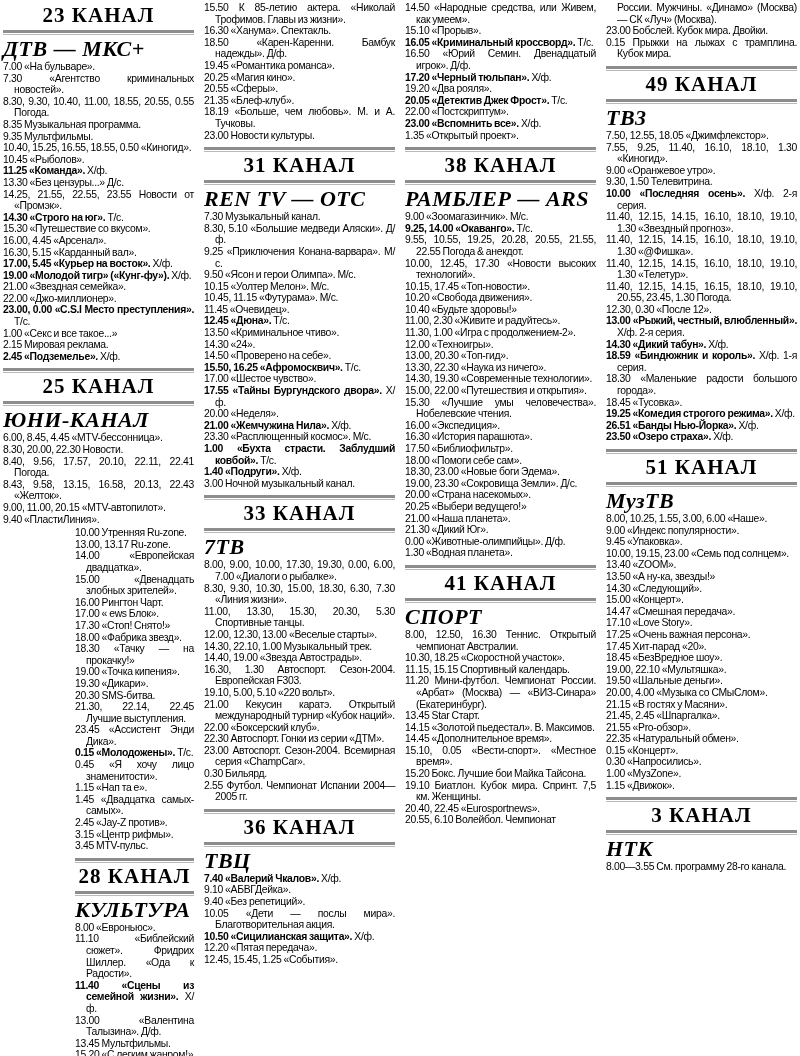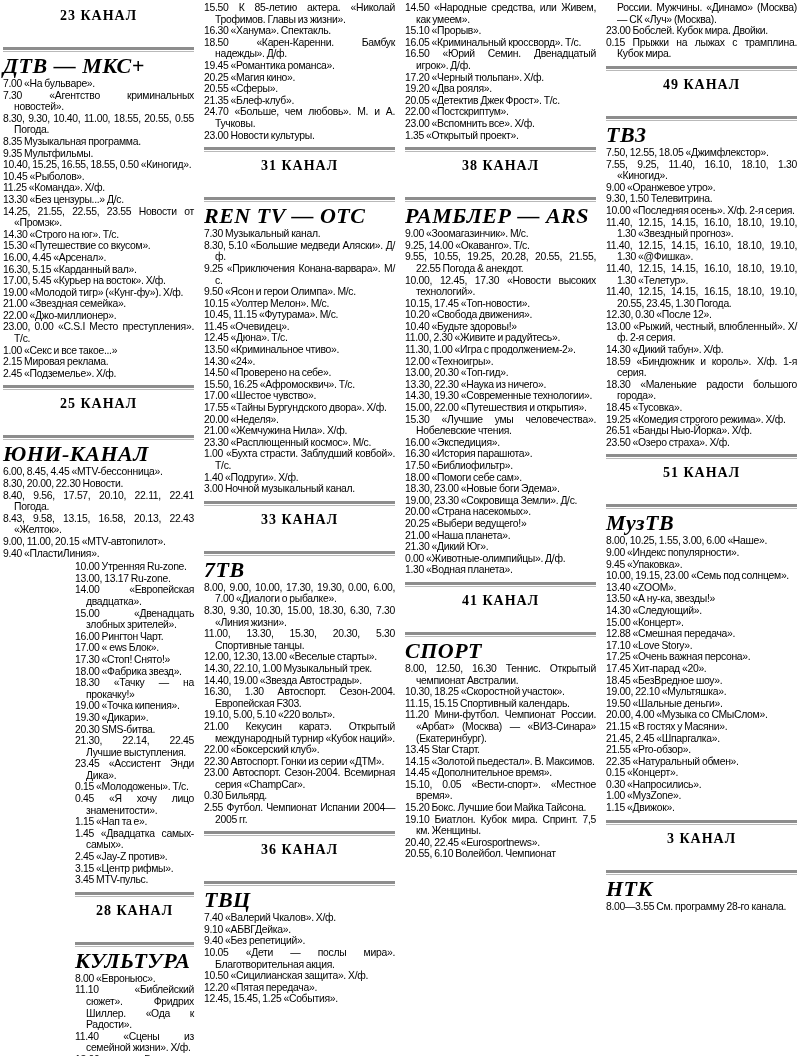--- a/index.html
+++ b/index.html
@@ -3,25 +3,25 @@
 <meta charset="utf-8">
 <style>
   html,body{margin:0;padding:0;background:#ffffff;}
   body{width:800px;height:1056px;overflow:hidden;color:#000;}
   .page{display:flex;gap:10px;padding:2px 3px 0 3px;box-sizing:border-box;width:800px;}
   .col{flex:1 1 0;min-width:0;}
   .hdrwrap{margin:6px 0 4px;}
   .col > .hdrwrap:first-child .rule:first-child{display:none;}
   .col > .hdrwrap:first-child{margin-top:0;}
   .rule{height:5px;border-top:3px solid #8d8d8d;border-bottom:1px solid #b9b9b9;box-sizing:border-box;background:transparent;}
-  .hdr{text-align:center;font-family:"Liberation Serif",serif;font-weight:bold;font-size:14px;line-height:23px;letter-spacing:1px;padding:2px 0 20px 0;}
+  .hdr{text-align:center;font-family:"Liberation Serif",serif;font-weight:bold;font-size:21px;line-height:23px;letter-spacing:1px;padding:2px 0 3px 0;}
   .net{font-family:"Liberation Serif",serif;font-weight:bold;font-style:italic;font-size:22px;line-height:20px;letter-spacing:0.5px;margin:3px 0 2px 0;}
   .entries{margin:0 0 2px 0;}
   .entry{font-family:"Liberation Sans",sans-serif;font-size:10.4px;line-height:11.6px;letter-spacing:-0.3px;word-spacing:-0.5px;margin:0;text-align:justify;padding-left:11px;text-indent:-11px;}
-  .entry .bld{font-weight:normal;margin-top:19px;}
+  .entry .bld{font-weight:bold;margin-top:19px;}
   .entry.cont{text-indent:0;}
   .ind{margin-left:72px;}
 </style>
 </head>
 <body>
 
 <div class="page">
   <div class="col">
       <div class="hdrwrap">
         <div class="hdr">23 КАНАЛ</div>
@@ -106,21 +106,21 @@
     </div>
   <div class="col">
       <div class="entries">
         <p class="entry">15.50 К 85-летию актера. «Николай Трофимов. Главы из жизни».</p>
         <p class="entry">16.30 «Ханума». Спектакль.</p>
         <p class="entry">18.50 «Карен-Каренни. Бамбук надежды». Д/ф.</p>
         <p class="entry">19.45 «Романтика романса».</p>
         <p class="entry">20.25 «Магия кино».</p>
         <p class="entry">20.55 «Сферы».</p>
         <p class="entry">21.35 «Блеф-клуб».</p>
-        <p class="entry">24.70 «Больше, чем любовь». М. и А. Тучковы.</p>
+        <p class="entry">18.19 «Больше, чем любовь». М. и А. Тучковы.</p>
         <p class="entry">23.00 Новости культуры.</p>
       </div>
       <div class="hdrwrap">
         <div class="rule"></div>
         <div class="hdr">31 КАНАЛ</div>
         <div class="rule"></div>
       </div>
       <div class="net">REN TV — ОТС</div>
       <div class="entries">
         <p class="entry">7.30 Музыкальный канал.</p>
@@ -291,21 +291,21 @@
       <div class="net">МузТВ</div>
       <div class="entries">
         <p class="entry">8.00, 10.25, 1.55, 3.00, 6.00 «Наше».</p>
         <p class="entry">9.00 «Индекс популярности».</p>
         <p class="entry">9.45 «Упаковка».</p>
         <p class="entry">10.00, 19.15, 23.00 «Семь под солнцем».</p>
         <p class="entry">13.40 «ZOOM».</p>
         <p class="entry">13.50 «А ну-ка, звезды!»</p>
         <p class="entry">14.30 «Следующий».</p>
         <p class="entry">15.00 «Концерт».</p>
-        <p class="entry">12.88 «Смешная передача».</p>
+        <p class="entry">14.47 «Смешная передача».</p>
         <p class="entry">17.10 «Love Story».</p>
         <p class="entry">17.25 «Очень важная персона».</p>
         <p class="entry">17.45 Хит-парад «20».</p>
         <p class="entry">18.45 «БезВредное шоу».</p>
         <p class="entry">19.00, 22.10 «Мультяшка».</p>
         <p class="entry">19.50 «Шальные деньги».</p>
         <p class="entry">20.00, 4.00 «Музыка со СМыСлом».</p>
         <p class="entry">21.15 «В гостях у Масяни».</p>
         <p class="entry">21.45, 2.45 «Шпаргалка».</p>
         <p class="entry">21.55 «Pro-обзор».</p>

